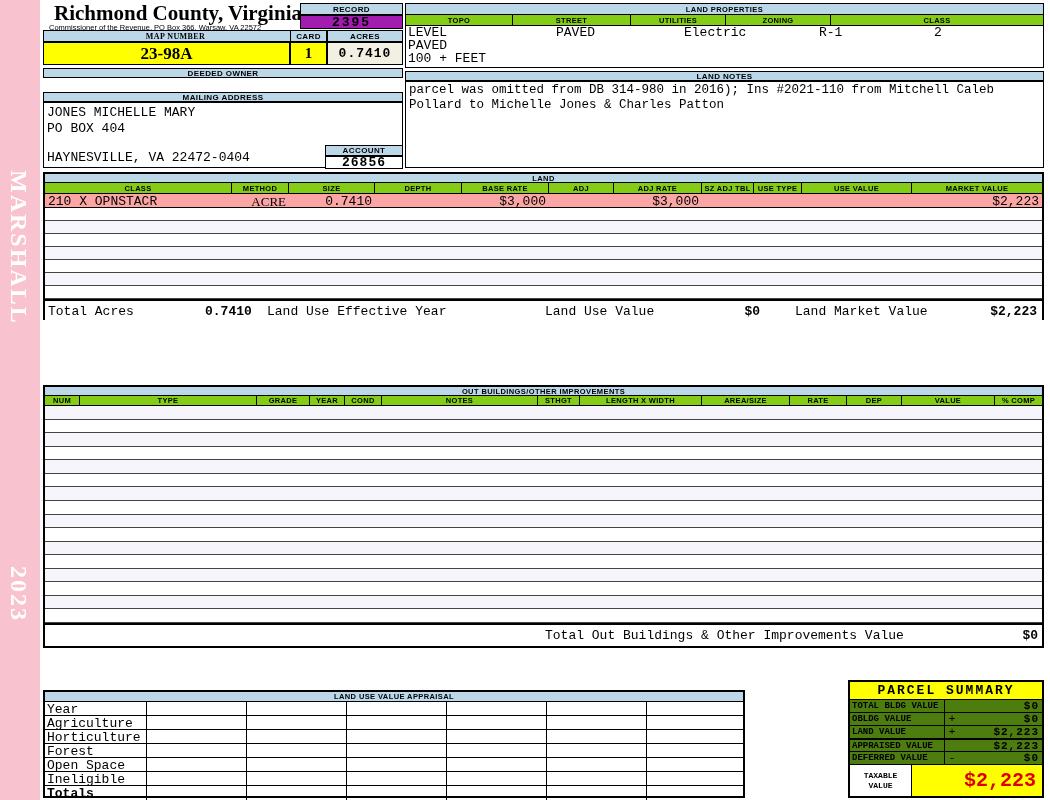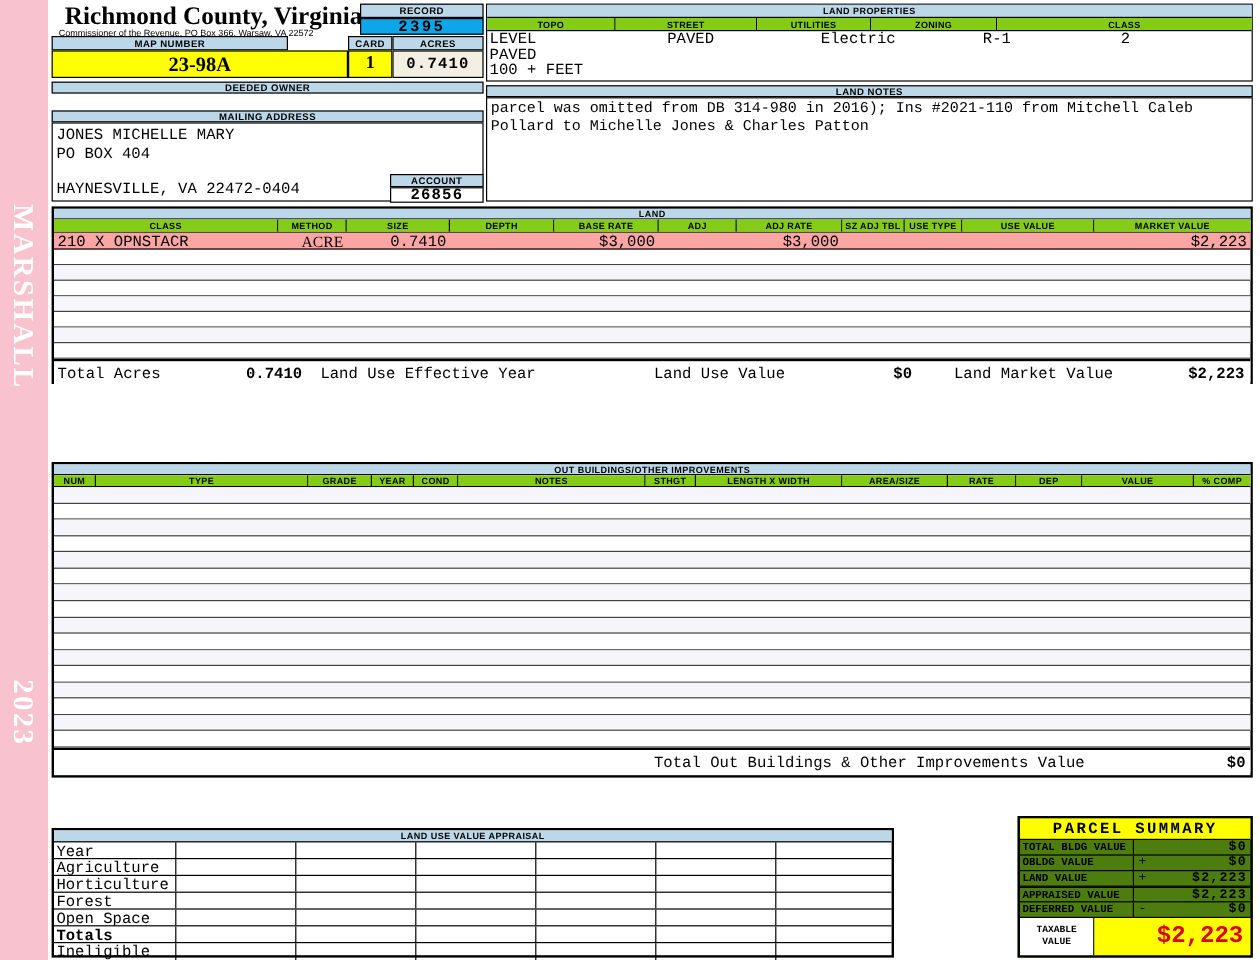--- a/index.html
+++ b/index.html
@@ -87,23 +87,23 @@
 
   <div class="vtext" style="top:170px;">MARSHALL</div>
   <div class="vtext" style="top:566px;">2023</div>
 
   <div id="content">
 
     <div class="abs title" style="left:14px; top:1px;">Richmond County, Virginia</div>
     <div class="abs subtitle" style="left:9px; top:23px;">Commissioner of the Revenue, PO Box 366, Warsaw, VA 22572</div>
 
     <div class="abs bar" style="left:260px; top:3px; width:103px; height:12px;">RECORD</div>
-    <div class="abs val-cell" style="left:260px; top:15px; width:103px; height:14px; background:#0ea5e9; font-size:13px; font-weight:bold; letter-spacing:2px;">2395</div>
-
-    <div class="abs bar" style="left:3px; top:30px; width:197px; height:12px;">MAP NUMBER</div>
+    <div class="abs val-cell" style="left:260px; top:15px; width:103px; height:14px; background:#a21caf; font-size:13px; font-weight:bold; letter-spacing:2px;">2395</div>
+
+    <div class="abs bar" style="left:3px; top:30px; width:265px; height:12px;font-family:Liberation Serif, serif;">MAP NUMBER</div>
     <div class="abs val-cell" style="left:3px; top:42px; width:247px; height:23px; background:#FFFF00; font-family:'Liberation Serif',serif; font-size:17px; font-weight:bold;">23-98A</div>
     <div class="abs bar" style="left:250px; top:30px; width:37px; height:12px;">CARD</div>
     <div class="abs val-cell" style="left:250px; top:42px; width:37px; height:23px; background:#FFFF00; font-family:'Liberation Serif',serif; font-size:15px; font-weight:bold;">1</div>
     <div class="abs bar" style="left:287px; top:30px; width:76px; height:12px;">ACRES</div>
     <div class="abs val-cell" style="left:287px; top:42px; width:76px; height:23px; background:#F1F0E2; font-size:13px; font-weight:bold; letter-spacing:1px;">0.7410</div>
 
     <div class="abs" style="left:365px; top:3px; width:639px; height:65px; border:1px solid #000;">
       <div class="sectitle" style="height:11px;">LAND PROPERTIES</div>
       <div class="cols" style="height:11px; border-bottom:1px solid #000;" id="lp-cols">
           <div class="colcell" style="width: 107px;">TOPO</div>
@@ -270,30 +270,30 @@
           <div class="luarow">
             <div class="luacell lualabel" style="width: 102px;">Open Space</div>
             <div class="luacell" style="width: 100px;"></div>
             <div class="luacell" style="width: 100px;"></div>
             <div class="luacell" style="width: 100px;"></div>
             <div class="luacell" style="width: 100px;"></div>
             <div class="luacell" style="width: 100px;"></div>
             <div class="luacell" style="width: 100px;"></div>
           </div>
           <div class="luarow">
+            <div class="luacell lualabel" style="width: 102px;">Ineligible</div>
+            <div class="luacell" style="width: 100px;"></div>
+            <div class="luacell" style="width: 100px;"></div>
+            <div class="luacell" style="width: 100px;"></div>
+            <div class="luacell" style="width: 100px;"></div>
+            <div class="luacell" style="width: 100px;"></div>
+            <div class="luacell" style="width: 100px;"></div>
+          </div>
+          <div class="luarow">
             <div class="luacell lualabel bold" style="width: 102px;">Totals</div>
-            <div class="luacell" style="width: 100px;"></div>
-            <div class="luacell" style="width: 100px;"></div>
-            <div class="luacell" style="width: 100px;"></div>
-            <div class="luacell" style="width: 100px;"></div>
-            <div class="luacell" style="width: 100px;"></div>
-            <div class="luacell" style="width: 100px;"></div>
-          </div>
-          <div class="luarow">
-            <div class="luacell lualabel" style="width: 102px;">Ineligible</div>
             <div class="luacell" style="width: 100px;"></div>
             <div class="luacell" style="width: 100px;"></div>
             <div class="luacell" style="width: 100px;"></div>
             <div class="luacell" style="width: 100px;"></div>
             <div class="luacell" style="width: 100px;"></div>
             <div class="luacell" style="width: 100px;"></div>
           </div>
         </div>
     </div>
 

